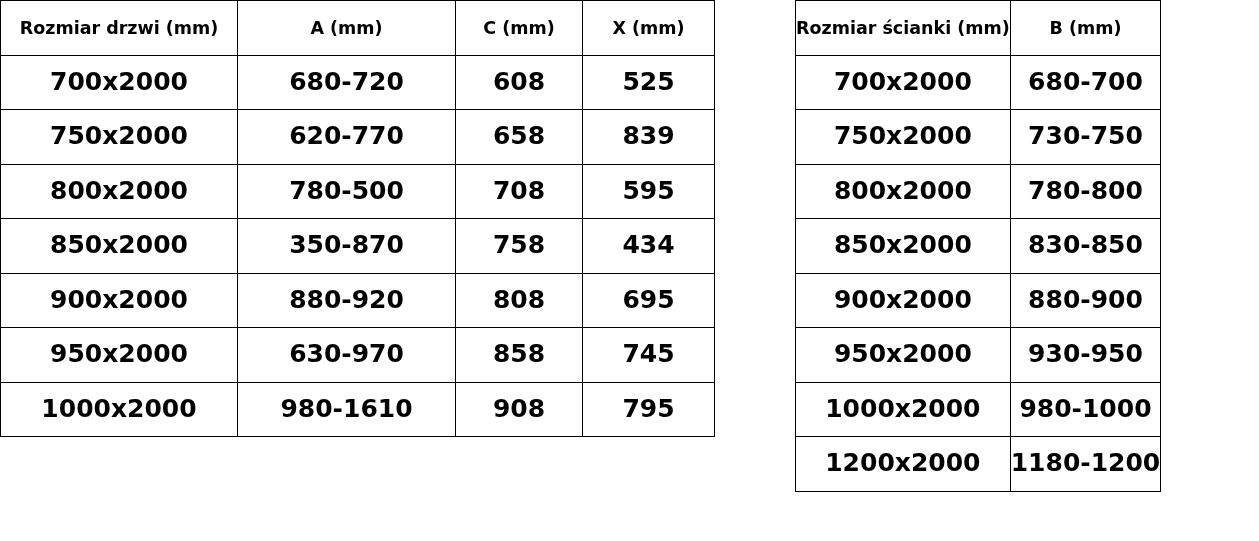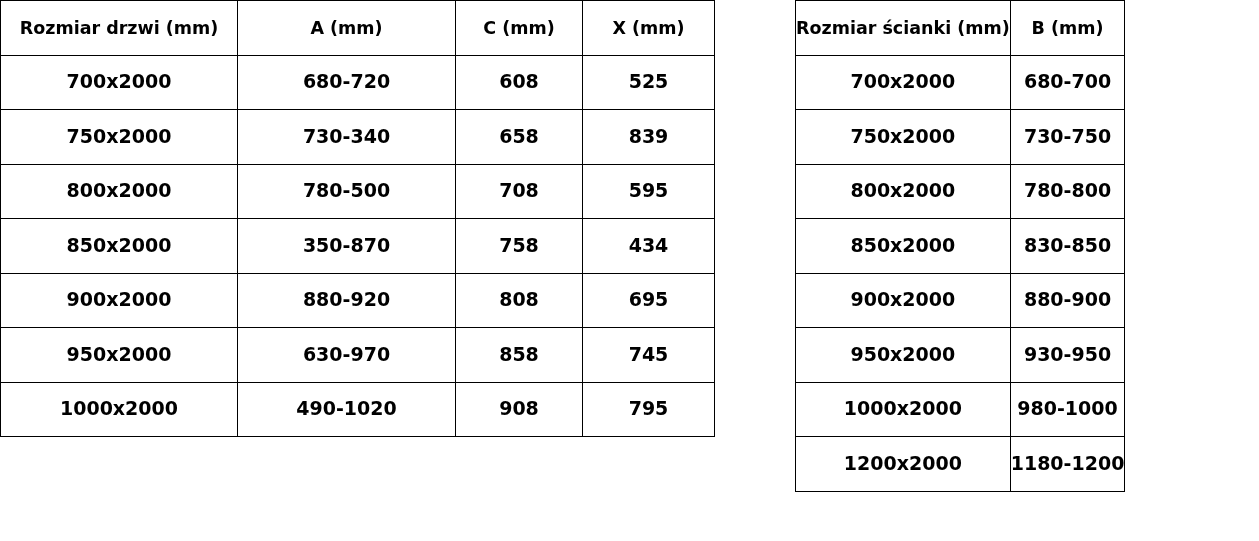--- a/index.html
+++ b/index.html
@@ -27,21 +27,21 @@
   #walls-table-wrap { left: 795px; top: 0px; }
 
   table.spec {
     border-collapse: collapse;
     table-layout: fixed;
   }
   table.spec td, table.spec th {
     border: 1px solid #000000;
     text-align: center;
     vertical-align: middle;
-    font-size: 19px;
+    font-size: 25px;
     padding: 0;
     height: 53.5px;
     line-height: 1.15;
     font-weight: bold;
     white-space: nowrap;
   }
   table.spec th {
     font-size: 17.5px;
   }
   table.spec td.value {
@@ -81,21 +81,21 @@
       </thead>
       <tbody>
         <tr>
           <td class="value">700x2000</td>
           <td class="value">680-720</td>
           <td class="value">608</td>
           <td class="value">525</td>
         </tr>
         <tr>
           <td class="value">750x2000</td>
-          <td class="value">730-340</td>
+          <td class="value">620-770</td>
           <td class="value">658</td>
           <td class="value">839</td>
         </tr>
         <tr>
           <td class="value">800x2000</td>
           <td class="value">780-500</td>
           <td class="value">708</td>
           <td class="value">595</td>
         </tr>
         <tr>
@@ -111,21 +111,21 @@
           <td class="value">695</td>
         </tr>
         <tr>
           <td class="value">950x2000</td>
           <td class="value">630-970</td>
           <td class="value">858</td>
           <td class="value">745</td>
         </tr>
         <tr>
           <td class="value">1000x2000</td>
-          <td class="value">490-1020</td>
+          <td class="value">980-1610</td>
           <td class="value">908</td>
           <td class="value">795</td>
         </tr>
       </tbody>
     </table>
   </div>
 
   <div class="table-wrap" id="walls-table-wrap">
     <table class="spec" id="walls-table">
       <colgroup>

